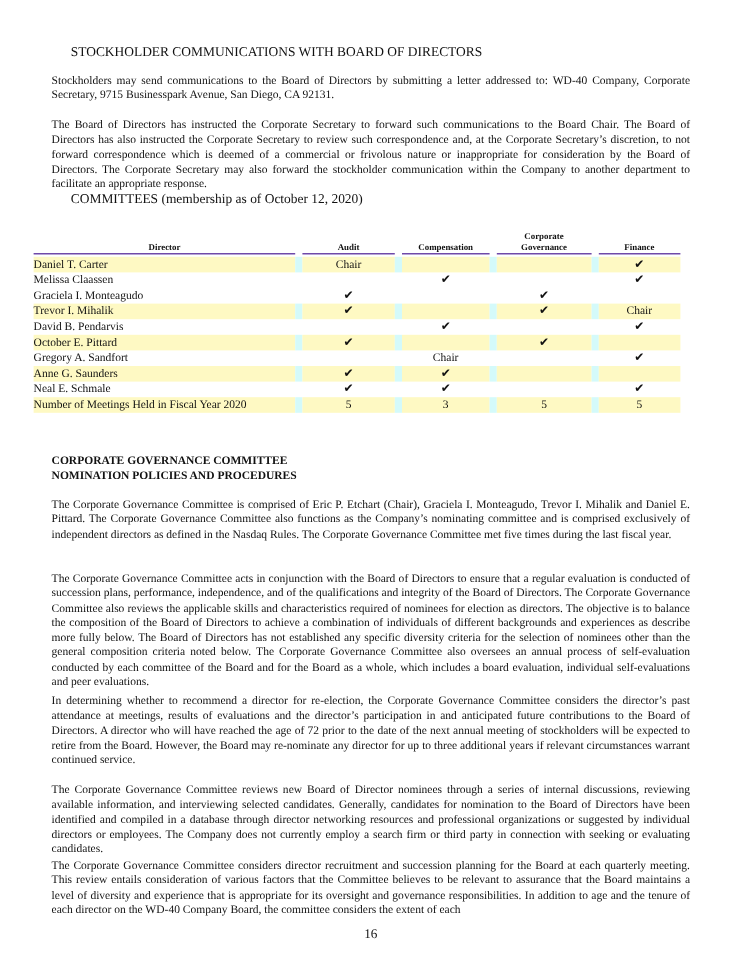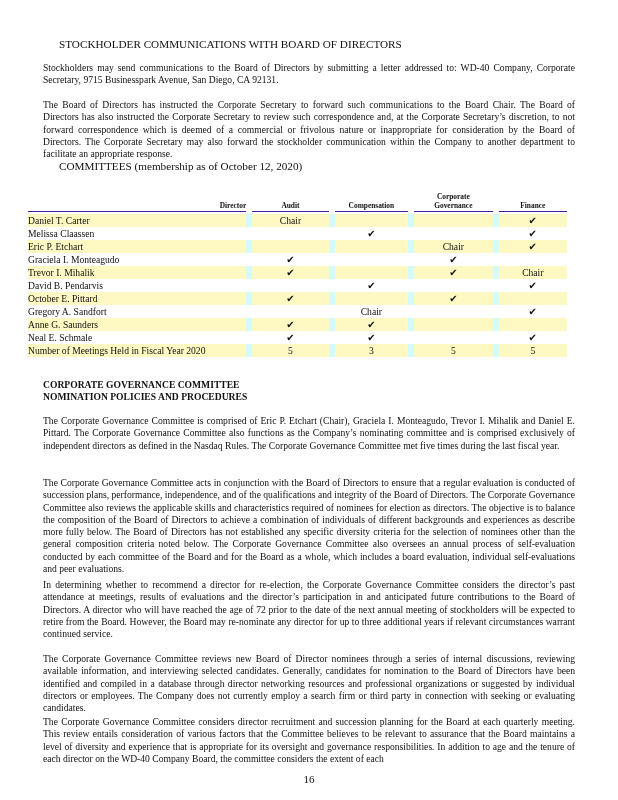--- a/index.html
+++ b/index.html
@@ -19,21 +19,21 @@
     position: absolute; left: -15px; top: 192px; width: 539px;
     border-collapse: separate; border-spacing: 0;
     font-size: 9.6px;
   }
   table.committees th {
     font-size: 7.4px; font-weight: bold; line-height: 9px;
     vertical-align: bottom; padding: 0 0 1px 0;
     border-bottom: 1px solid #4c1d95;
   }
   table.committees th.gap { border-bottom: none; width: 6px; }
-  table.committees th.col-dir { text-align: right; }
+  table.committees th.col-dir { text-align: center; }
   table.committees td {
     height: 13px; padding: 0; line-height: 13px; text-align: center; white-space: nowrap;
   }
   table.committees td.dir { text-align: left; }
   table.committees tr.shaded td { background: #fef9c3; }
   table.committees tr.shaded td.gap-cell { background: #d4fafa; }
   table.committees tr.header-spacer td { height: 2px; }
   .check { font-size: 10px; }
   .page-num { position: absolute; left: 0; width: 532px; top: 773px; font-size: 11px; text-align: center; }
 </style>
@@ -76,31 +76,20 @@
           <td class="check">✔</td>
         </tr>
         <tr>
           <td class="dir">Melissa Claassen</td>
           <td class="gap-cell"></td>
           <td></td>
           <td class="gap-cell"></td>
           <td class="check">✔</td>
           <td class="gap-cell"></td>
           <td></td>
-          <td class="gap-cell"></td>
-          <td class="check">✔</td>
-        </tr>
-        <tr class="shaded">
-          <td class="dir">Eric P. Etchart</td>
-          <td class="gap-cell"></td>
-          <td></td>
-          <td class="gap-cell"></td>
-          <td></td>
-          <td class="gap-cell"></td>
-          <td>Chair</td>
           <td class="gap-cell"></td>
           <td class="check">✔</td>
         </tr>
         <tr>
           <td class="dir">Graciela I. Monteagudo</td>
           <td class="gap-cell"></td>
           <td class="check">✔</td>
           <td class="gap-cell"></td>
           <td></td>
           <td class="gap-cell"></td>

